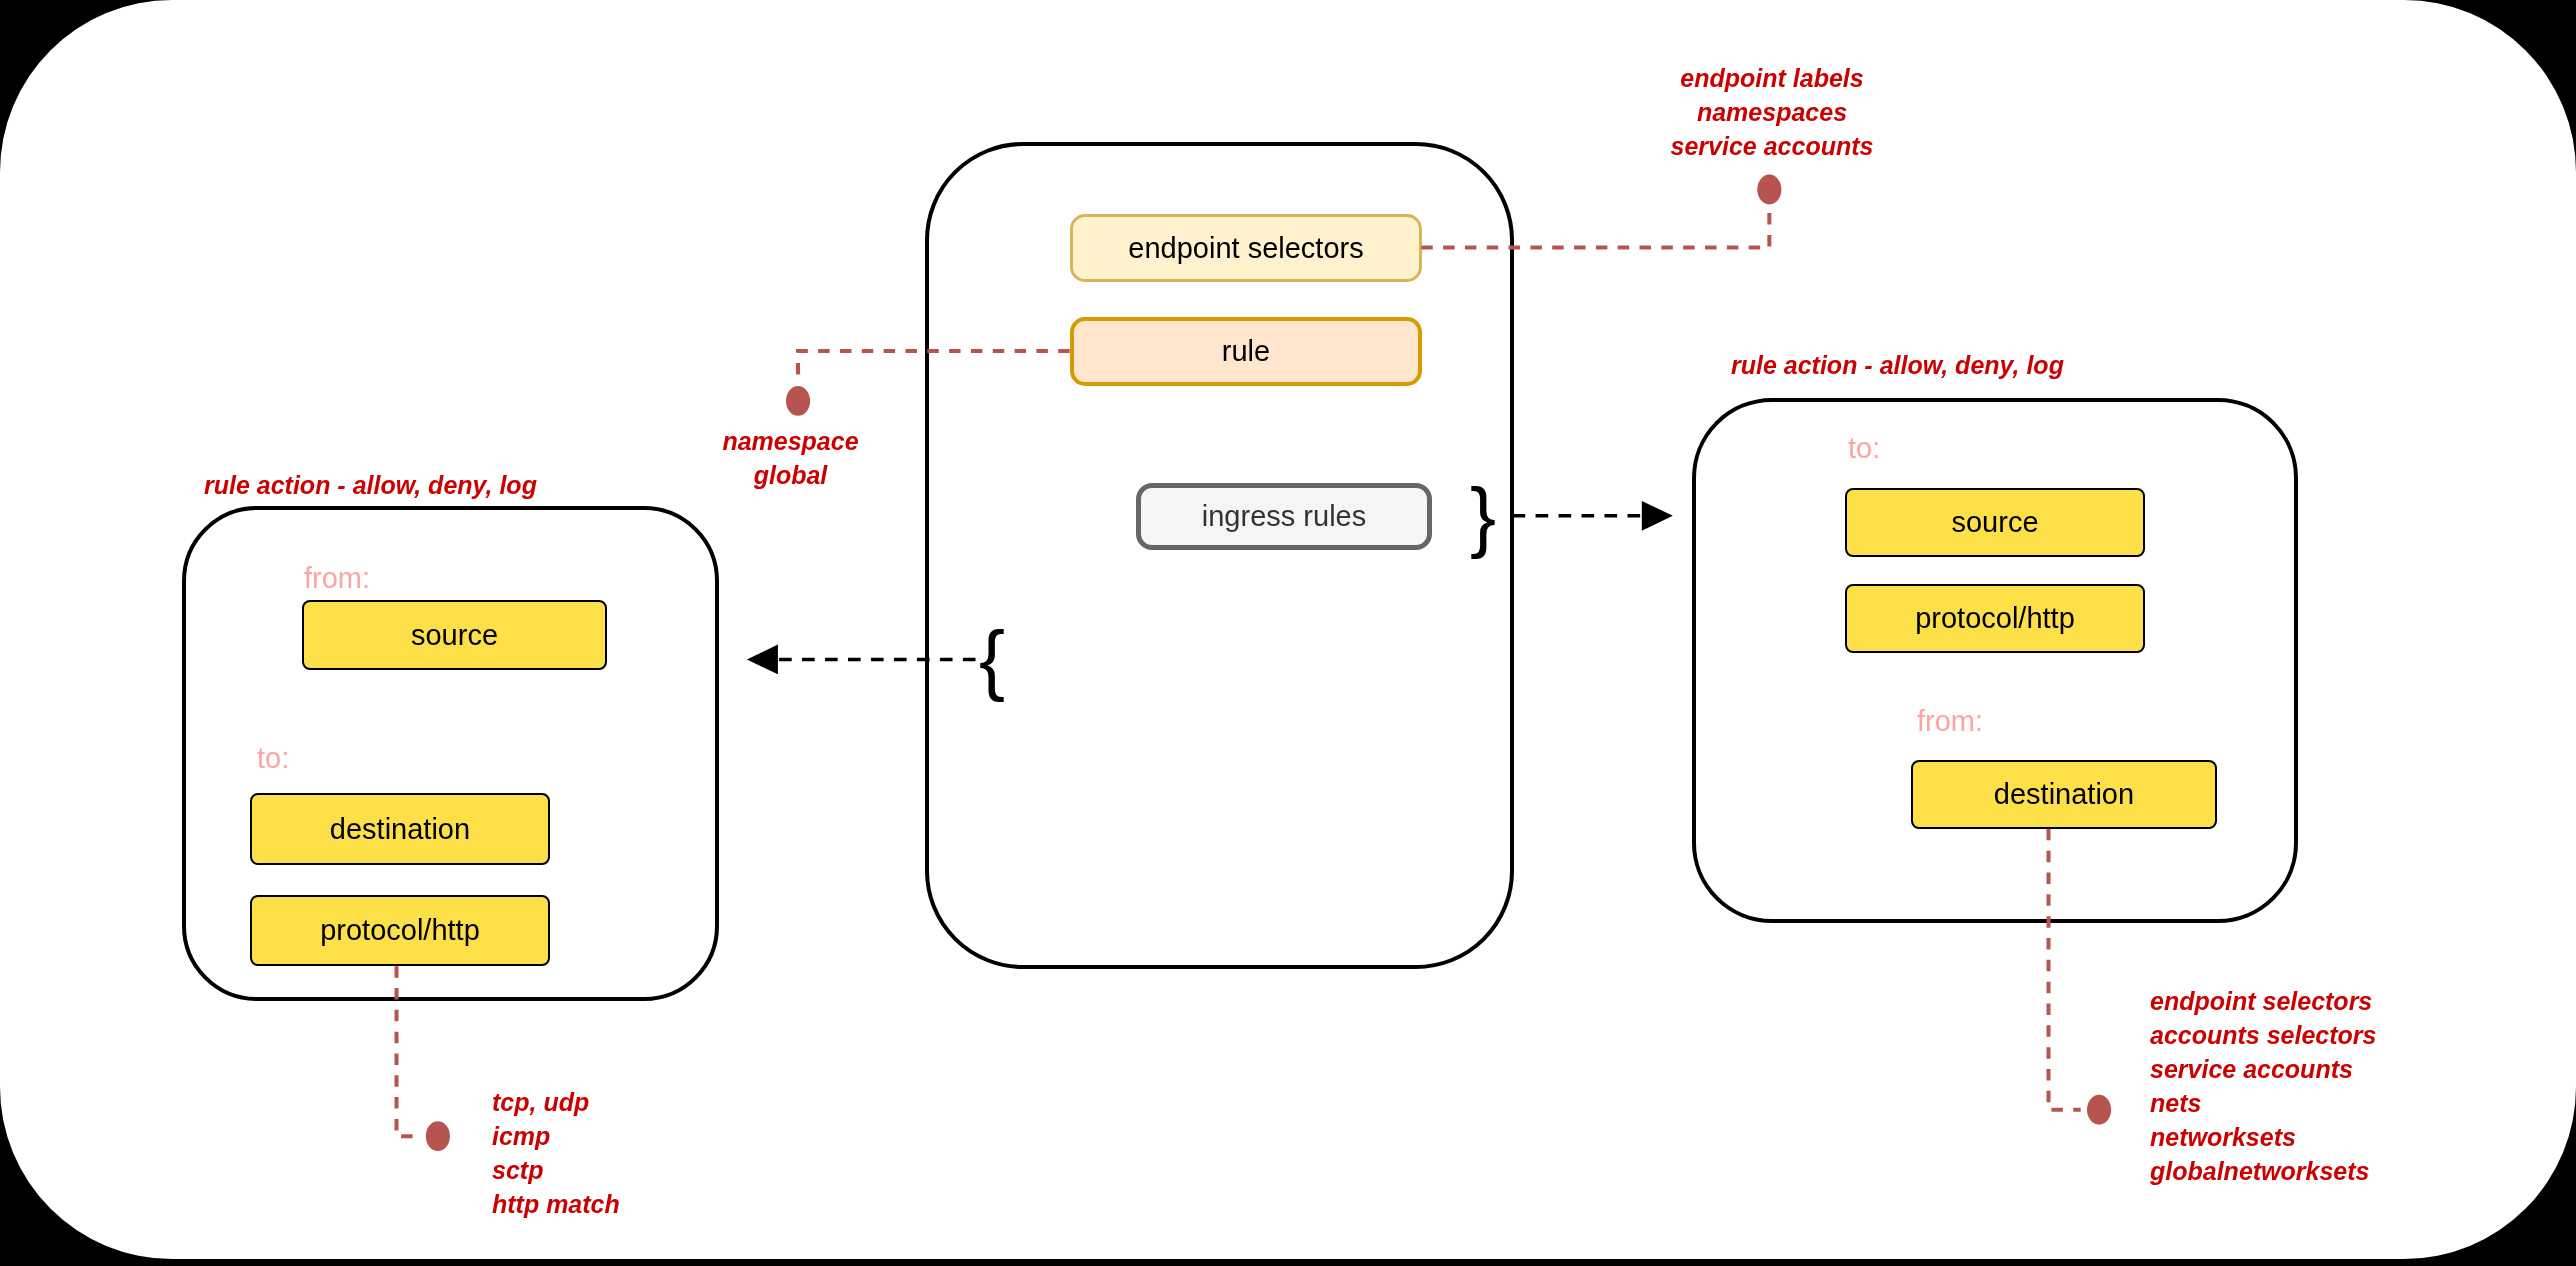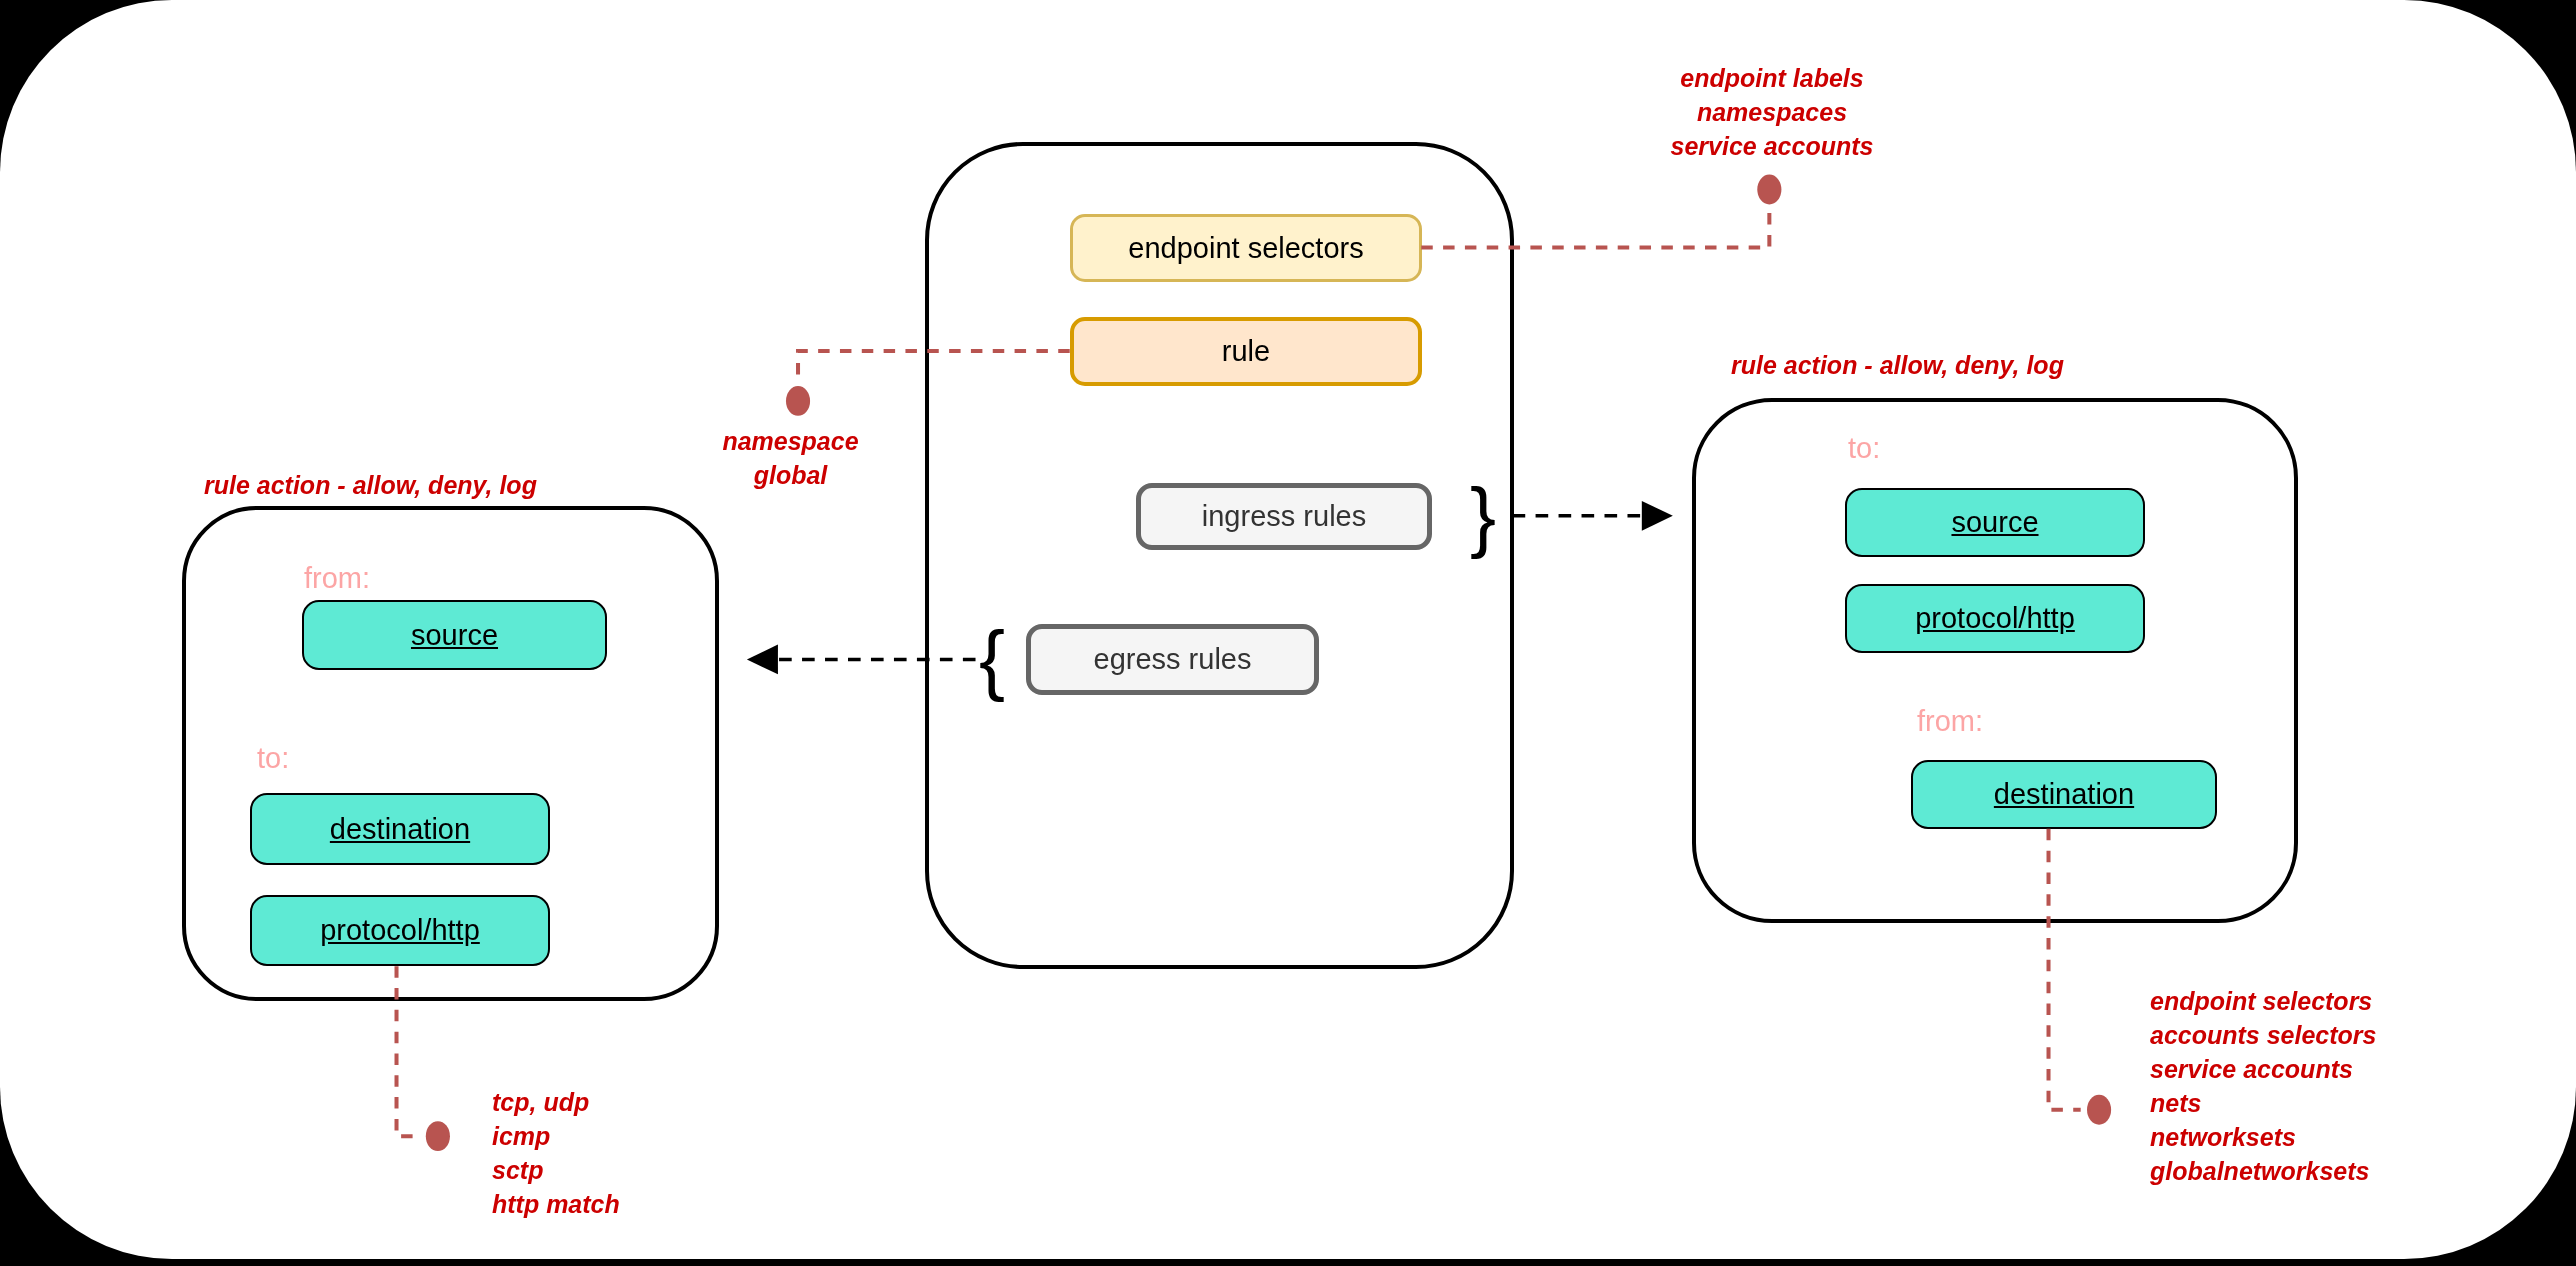--- a/index.html
+++ b/index.html
@@ -41,21 +41,21 @@
     display: flex;
     align-items: center;
     justify-content: center;
     font-size: 29px;
     color: #000000;
     white-space: nowrap;
   }
   .node.yellow  { background: #FFF2CC; border: 3.4px solid #D6B656; border-radius: 15px; }
   .node.orange  { background: #FFE6CC; border: 4.6px solid #D79B00; border-radius: 15px; }
   .node.gray    { background: #F5F5F5; border: 5.2px solid #666666; border-radius: 16px; color: #333333; }
-  .node.plain   { background: #5eead4; border: 2.3px solid #000000; border-radius: 17px; text-decoration: underline; }
+  .node.plain   { background: #fde047; border: 2.3px solid #000000; border-radius: 8px; }
 
   .section-label {
     position: absolute;
     font-size: 29px;
     color: #fca5a5;
     white-space: nowrap;
   }
 
   .red-note {
     position: absolute;
@@ -96,23 +96,20 @@
   </div>
 
   <div class="node orange" style="left:1070px; top:317px; width:352px; height:69px;">
     <span>rule</span>
   </div>
 
   <div class="node gray" style="left:1136px; top:483px; width:296px; height:67px;">
     <span>ingress rules</span>
   </div>
 
-  <div class="node gray" style="left:1026px; top:624px; width:293px; height:71px;">
-    <span>egress rules</span>
-  </div>
 
   <div class="brace" style="left:1463px; top:476px; width:40px; text-align:center;">}</div>
 
   <div class="brace" style="left:972px; top:619px; width:40px; text-align:center;">{</div>
 
   <div class="red-note" style="left:204px; top:468px;">rule action - allow, deny, log</div>
 
   <div class="outline-box" style="left:182px; top:506px; width:537px; height:495px; border-radius:75px;"></div>
 
   <div class="section-label" style="left:304px; top:562px;">from:</div>

